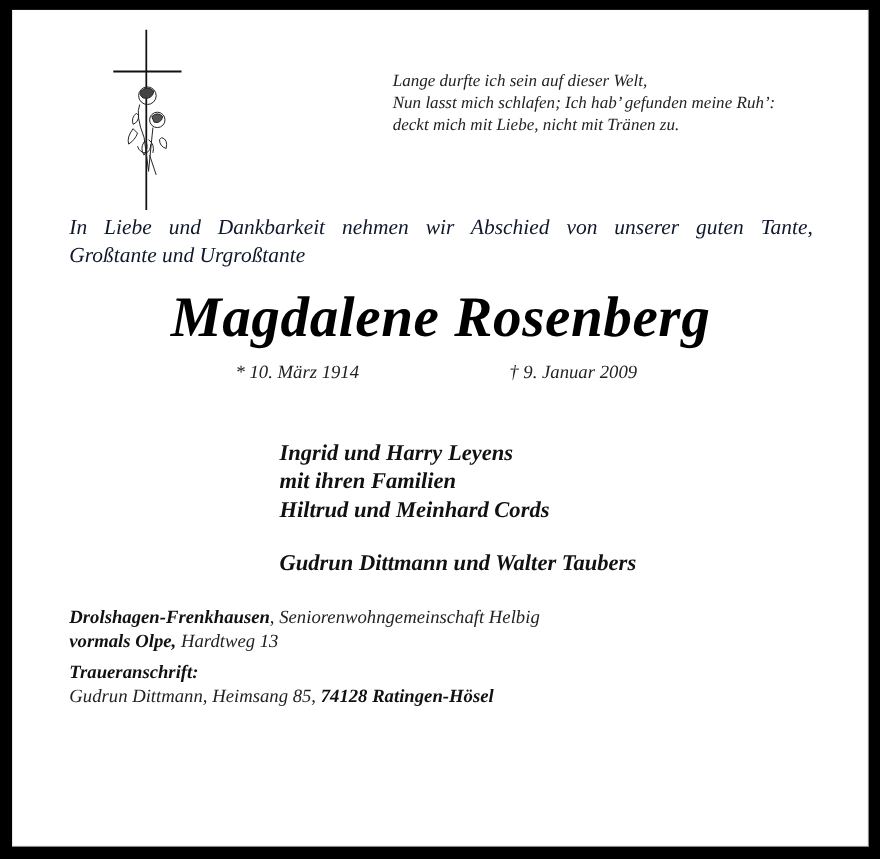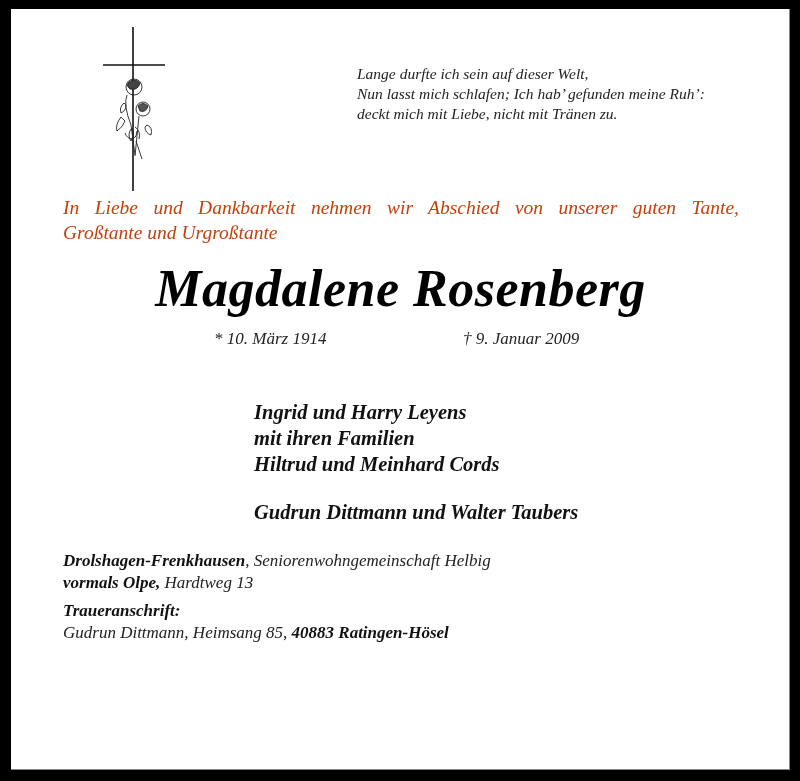--- a/index.html
+++ b/index.html
@@ -12,21 +12,21 @@
       background: #fff; border-right: 1px solid #888; border-bottom: 1px solid #888; box-sizing: border-box;
       color: #111;
     }
     .cross { position: absolute; left: 80px; top: 12px; width: 90px; height: 172px; }
     .poem {
       position: absolute; left: 346px; top: 55px; font-style: italic;
       font-family: "Liberation Serif", serif; font-size: 15.5px; line-height: 20px; color: #222;
     }
     .intro {
       position: absolute; left: 52px; top: 186px; width: 676px;
-      font-style: italic; font-family: "Liberation Serif", serif; font-size: 19.5px; line-height: 25px; color: #c2410c;
+      font-style: italic; font-family: "Liberation Serif", serif; font-size: 19.5px; line-height: 25px; color: #0f172a;
     }
     .intro .l1 { display: block; text-align: justify; text-align-last: justify; }
     .name {
       position: absolute; left: 0; top: 250px; width: 779px; text-align: center;
       font-style: italic; font-weight: bold; font-family: "Liberation Serif", serif;
       font-size: 52px; line-height: 60px; color: #000; letter-spacing: 0.5px;
     }
     .born { position: absolute; left: 203px; top: 320px; font-style: italic; font-family: "Liberation Serif", serif; font-size: 17px; color: #222; }
     .died { position: absolute; left: 452px; top: 320px; font-style: italic; font-family: "Liberation Serif", serif; font-size: 17px; color: #222; }
     .mourners {
@@ -91,16 +91,16 @@
     <div>Ingrid und Harry Leyens</div>
     <div>mit ihren Familien</div>
     <div>Hiltrud und Meinhard Cords</div>
     <div class="gap">Gudrun Dittmann und Walter Taubers</div>
   </div>
 
   <div class="addr">
     <div><b>Drolshagen-Frenkhausen</b><span>, Seniorenwohngemeinschaft Helbig</span></div>
     <div><b>vormals Olpe,</b><span> Hardtweg 13</span></div>
     <div class="sp"><b>Traueranschrift:</b></div>
-    <div><span>Gudrun Dittmann, Heimsang 85, </span><b>40883 Ratingen-Hösel</b></div>
+    <div><span>Gudrun Dittmann, Heimsang 85, </span><b>74128 Ratingen-Hösel</b></div>
   </div>
 
 </div>
 
 </body></html>

